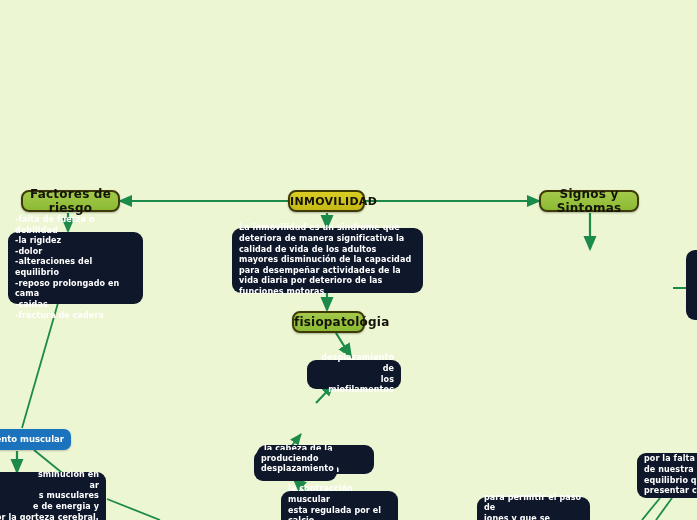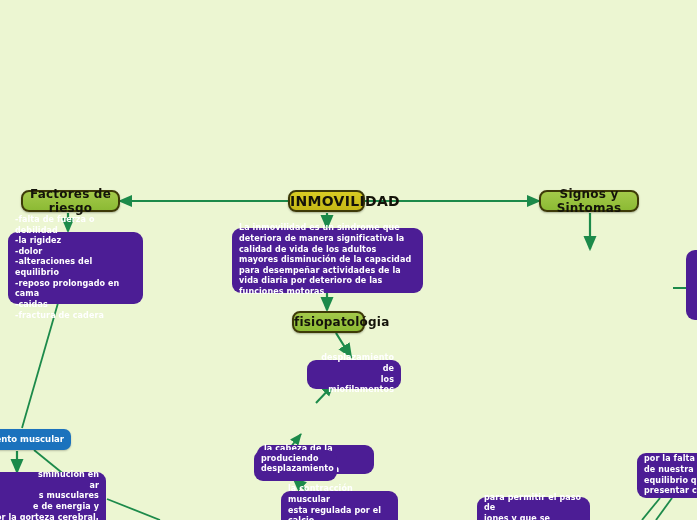--- a/index.html
+++ b/index.html
@@ -43,21 +43,21 @@
     background: linear-gradient(#d8cc24, #c5b815);
     border: 2px solid #3d3a08;
     border-radius: 8px;
     box-shadow: 0 1px 2px rgba(0,0,0,0.28);
     justify-content: center;
   }
   .topic-root .node-inner {
     text-align: center;
     color: #14130a;
     font-weight: bold;
-    font-size: 14px;
+    font-size: 11px;
     letter-spacing: 0.3px;
   }
 
   
   .topic-branch {
     background: linear-gradient(#a3c94a, #8cba34);
     border: 2px solid #3d3a08;
     border-radius: 8px;
     box-shadow: 0 1px 2px rgba(0,0,0,0.28);
     justify-content: center;
@@ -65,21 +65,21 @@
   .topic-branch .node-inner {
     text-align: center;
     color: #14130a;
     font-weight: bold;
     font-size: 12px;
     letter-spacing: 0.2px;
   }
 
   
   .note {
-    background: #4c1d95;
+    background: #0f172a;
     border-radius: 9px;
     padding: 6px 7px;
   }
   .note .node-inner {
     color: #ffffff;
     font-weight: bold;
     font-size: 8px;
     line-height: 1.33;
     letter-spacing: 0.1px;
   }

